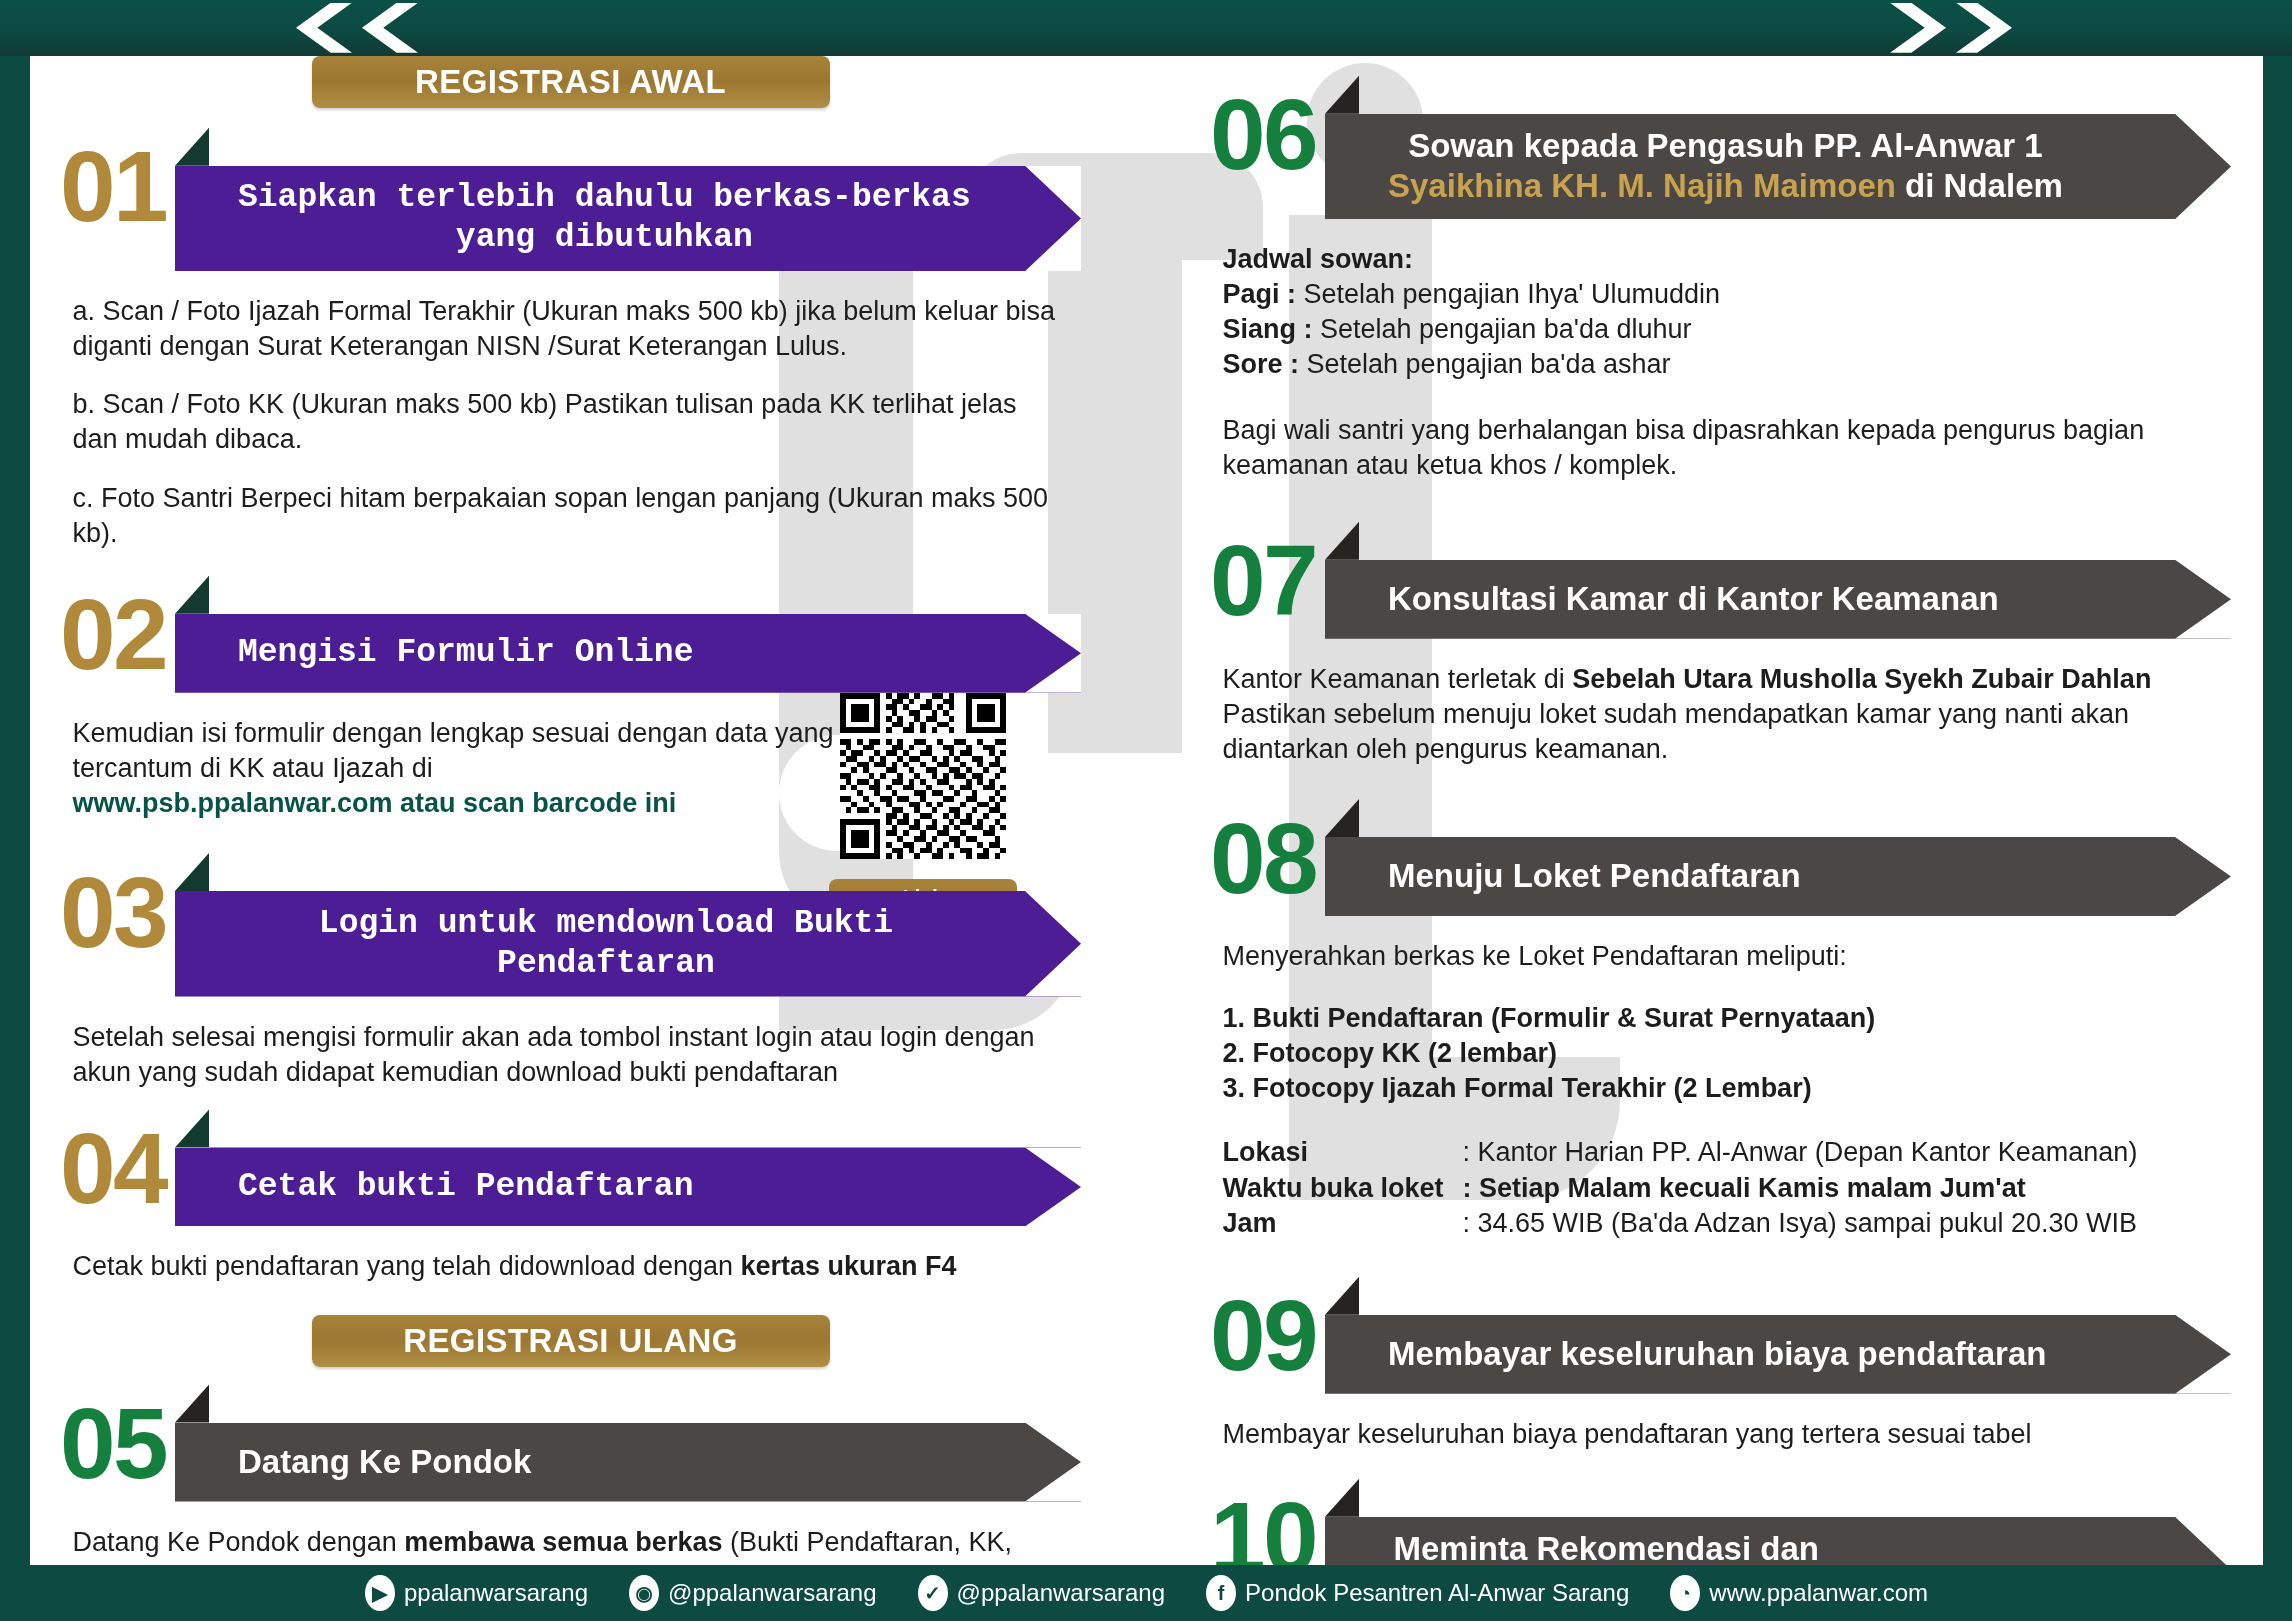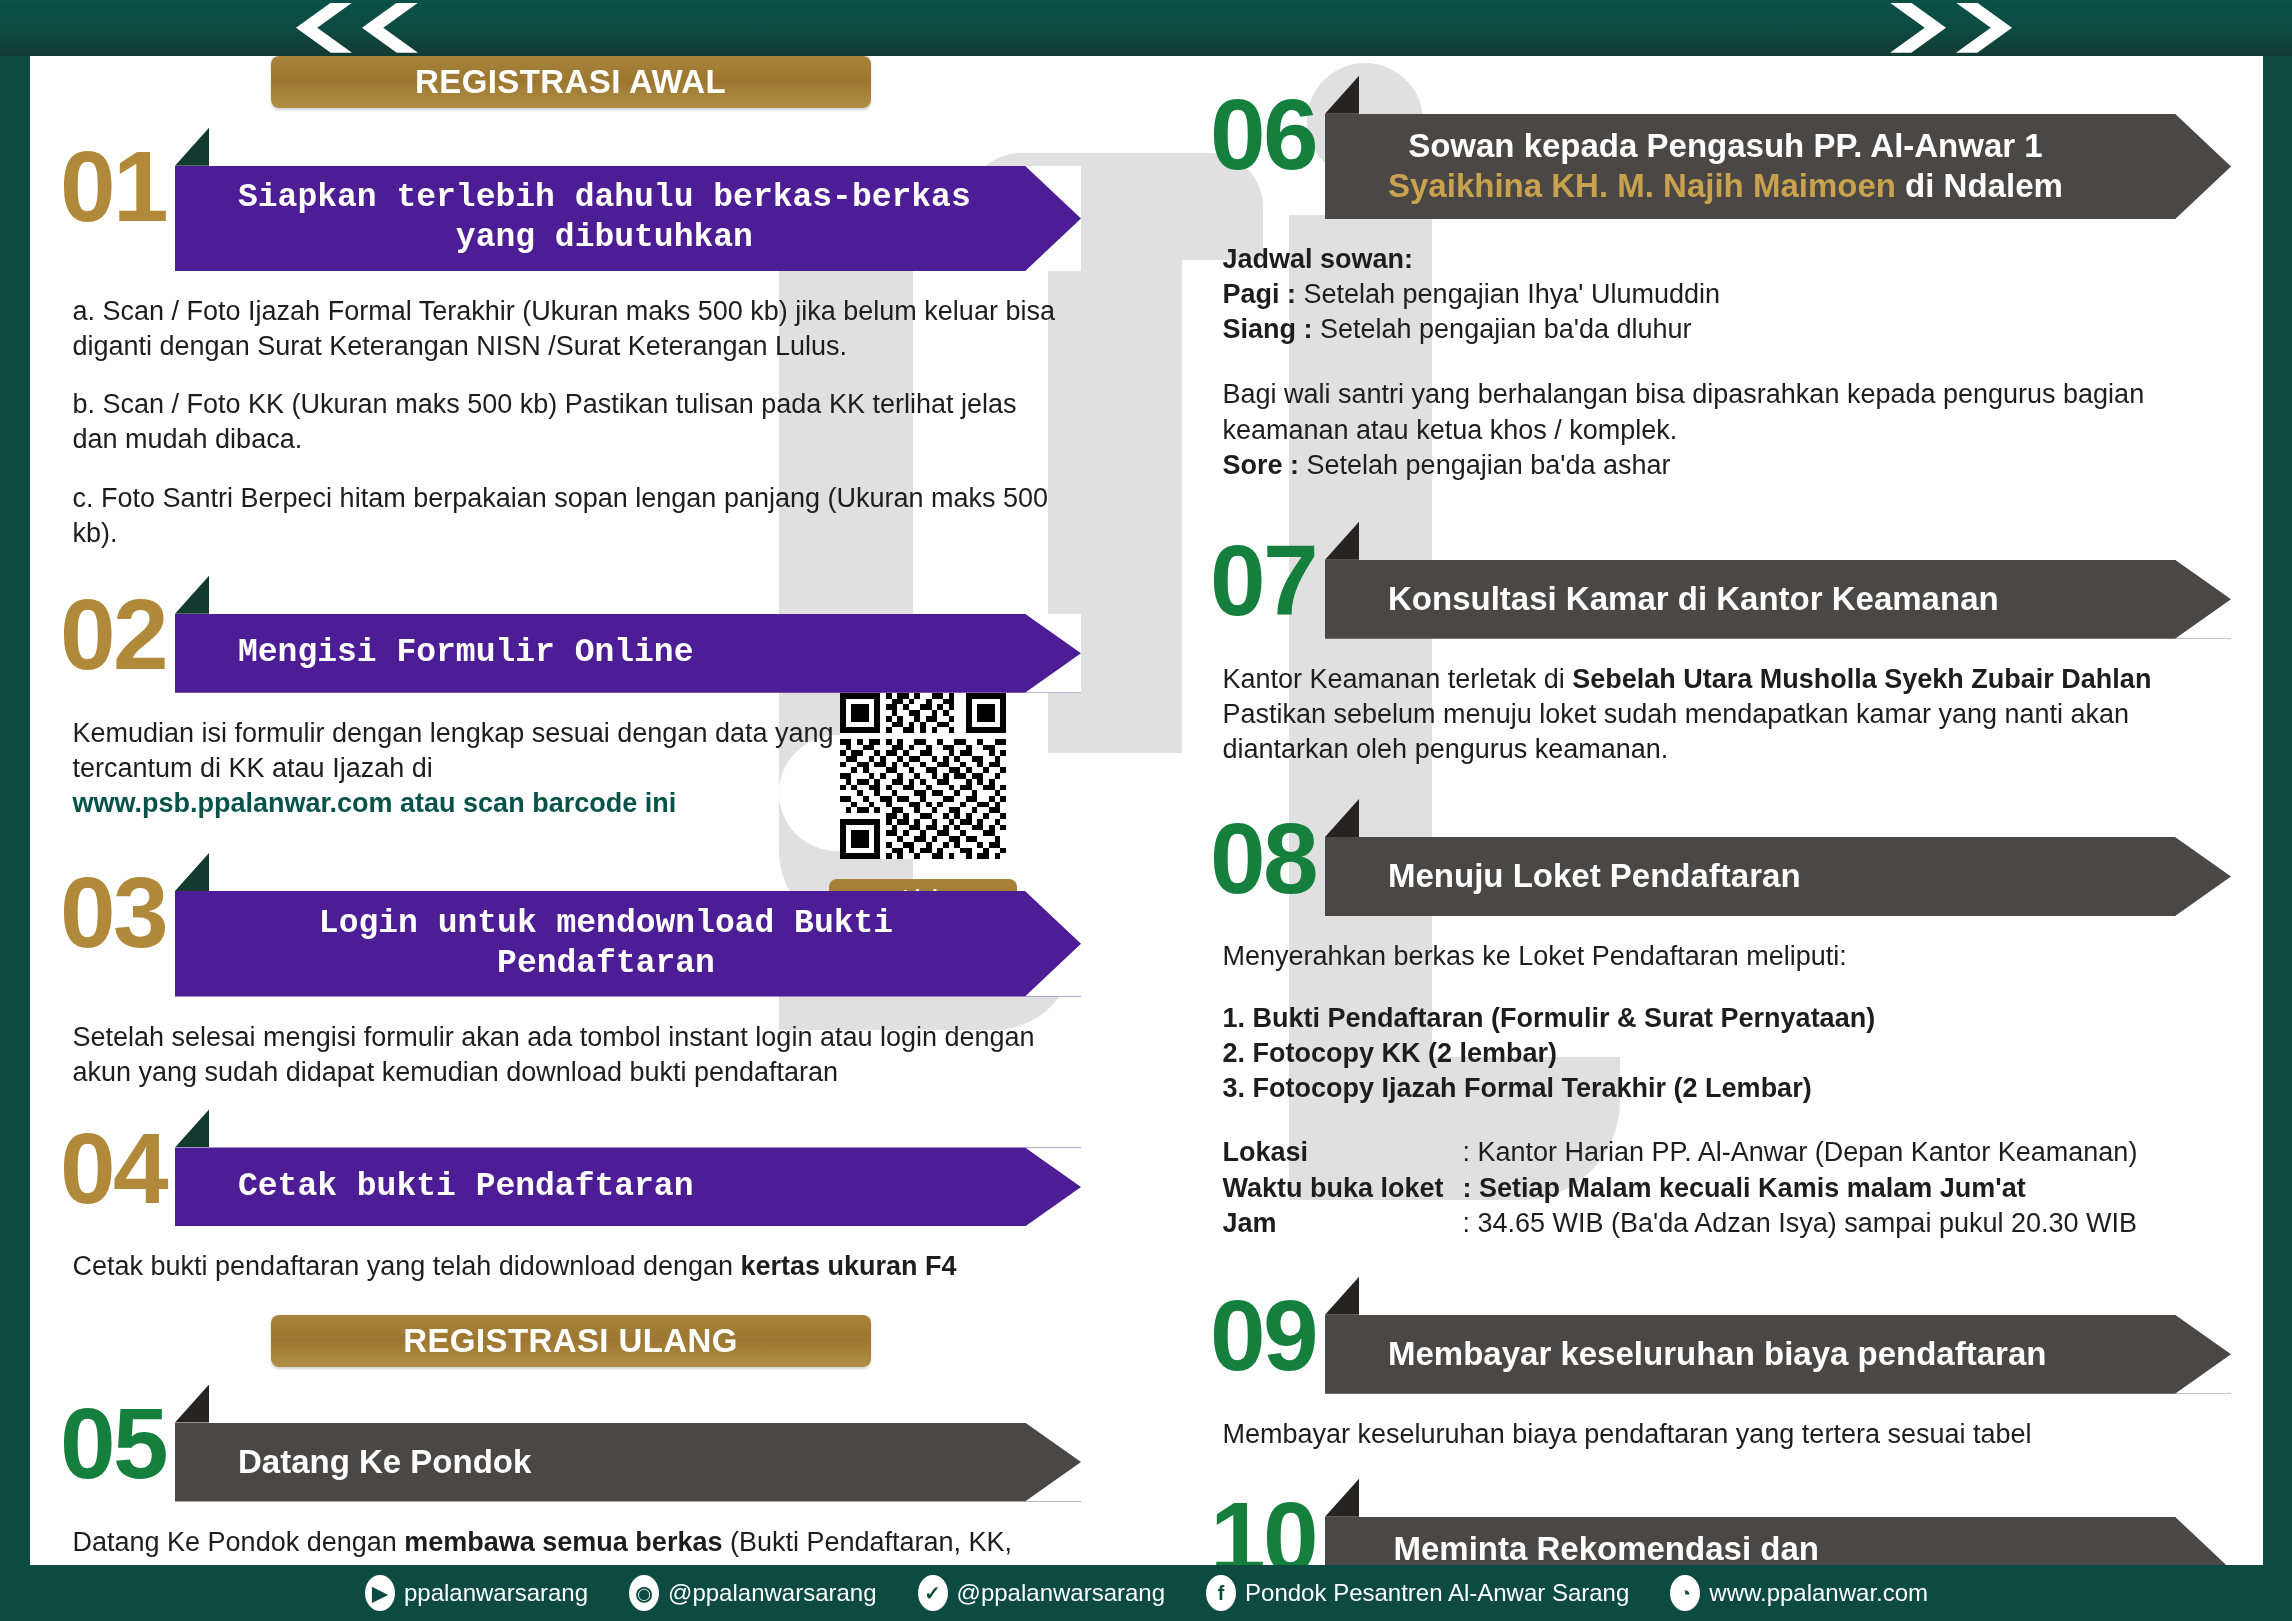--- a/index.html
+++ b/index.html
@@ -47,21 +47,21 @@
   #content {
     position:absolute; left:30px; top:56px; right:30px; bottom:36px;
     z-index:3;
   }
   .col { position:absolute; top:0; width:1021px; }
   .col.left  { left:30px; }
   .col.right { left:1180px; }
 
   
   .pill {
-    width:600px; height:52px; margin:0 auto 0 auto;
+    width:518px; height:52px; margin:0 auto 0 auto;
     background:linear-gradient(180deg,#a8833b 0%,#9c7731 48%,#b08f45 100%);
     border-radius:8px;
     color:#fff; font-weight:bold; font-size:33px; letter-spacing:0.4px;
     display:flex; align-items:center; justify-content:center;
     box-shadow:0 1.8px 2.7px rgba(0,0,0,.18);
   }
 
   
   .step { position:relative; }
   .step-head { position:relative; height:auto; display:flex; align-items:flex-start; }
@@ -508,22 +508,22 @@
               <span>Sowan kepada Pengasuh PP. Al-Anwar 1</span><br>
               <span class="subgold">Syaikhina KH. M. Najih Maimoen</span><span> di Ndalem</span>
             </span>
           </div>
         </div>
       </div>
       <div class="body tight">
         <p><b>Jadwal sowan:</b></p>
         <p><b>Pagi :</b><span> Setelah pengajian Ihya' Ulumuddin</span></p>
         <p><b>Siang :</b><span> Setelah pengajian ba'da dluhur</span></p>
+        <p><b>Sore :</b><span> Setelah pengajian ba'da ashar</span></p>
         <p style="margin-top:30px;">Bagi wali santri yang berhalangan bisa dipasrahkan kepada pengurus bagian keamanan atau ketua khos / komplek.</p>
-        <p><b>Sore :</b><span> Setelah pengajian ba'da ashar</span></p>
       </div>
     </div>
 
     <div class="step" style="margin-top:39px;">
       <div class="step-head">
         <div class="num green">07</div>
         <div class="ribbon-wrap">
           <div class="fold dkgrey"></div>
           <div class="ribbon grey">
             <span>Konsultasi Kamar di Kantor Keamanan</span>

